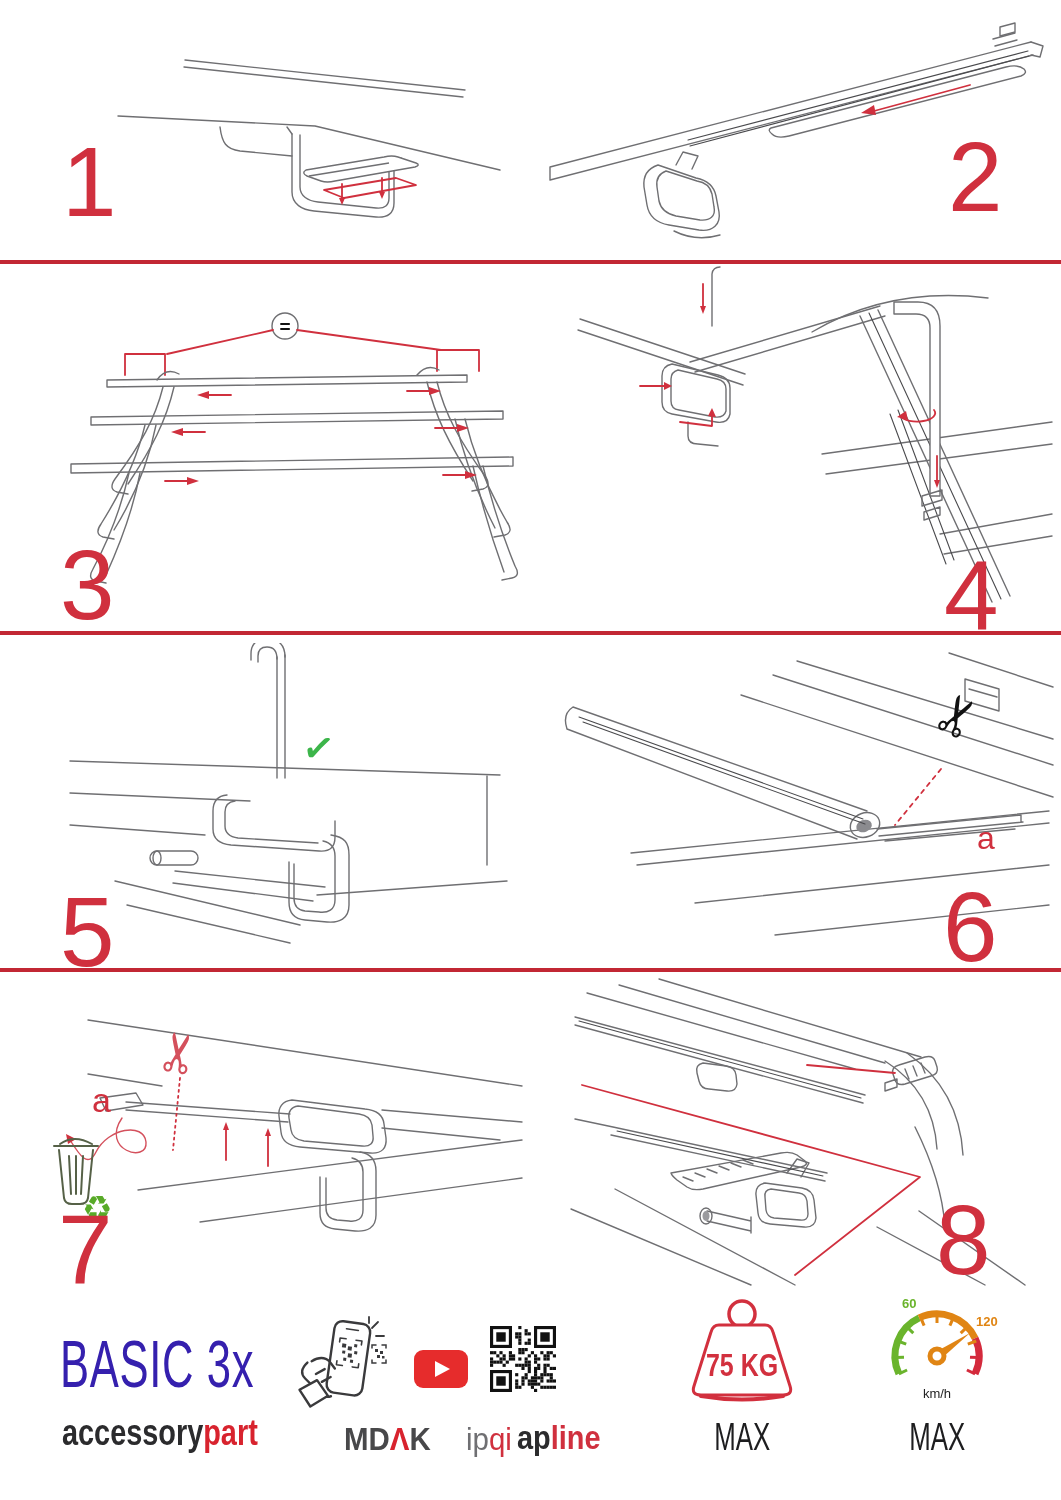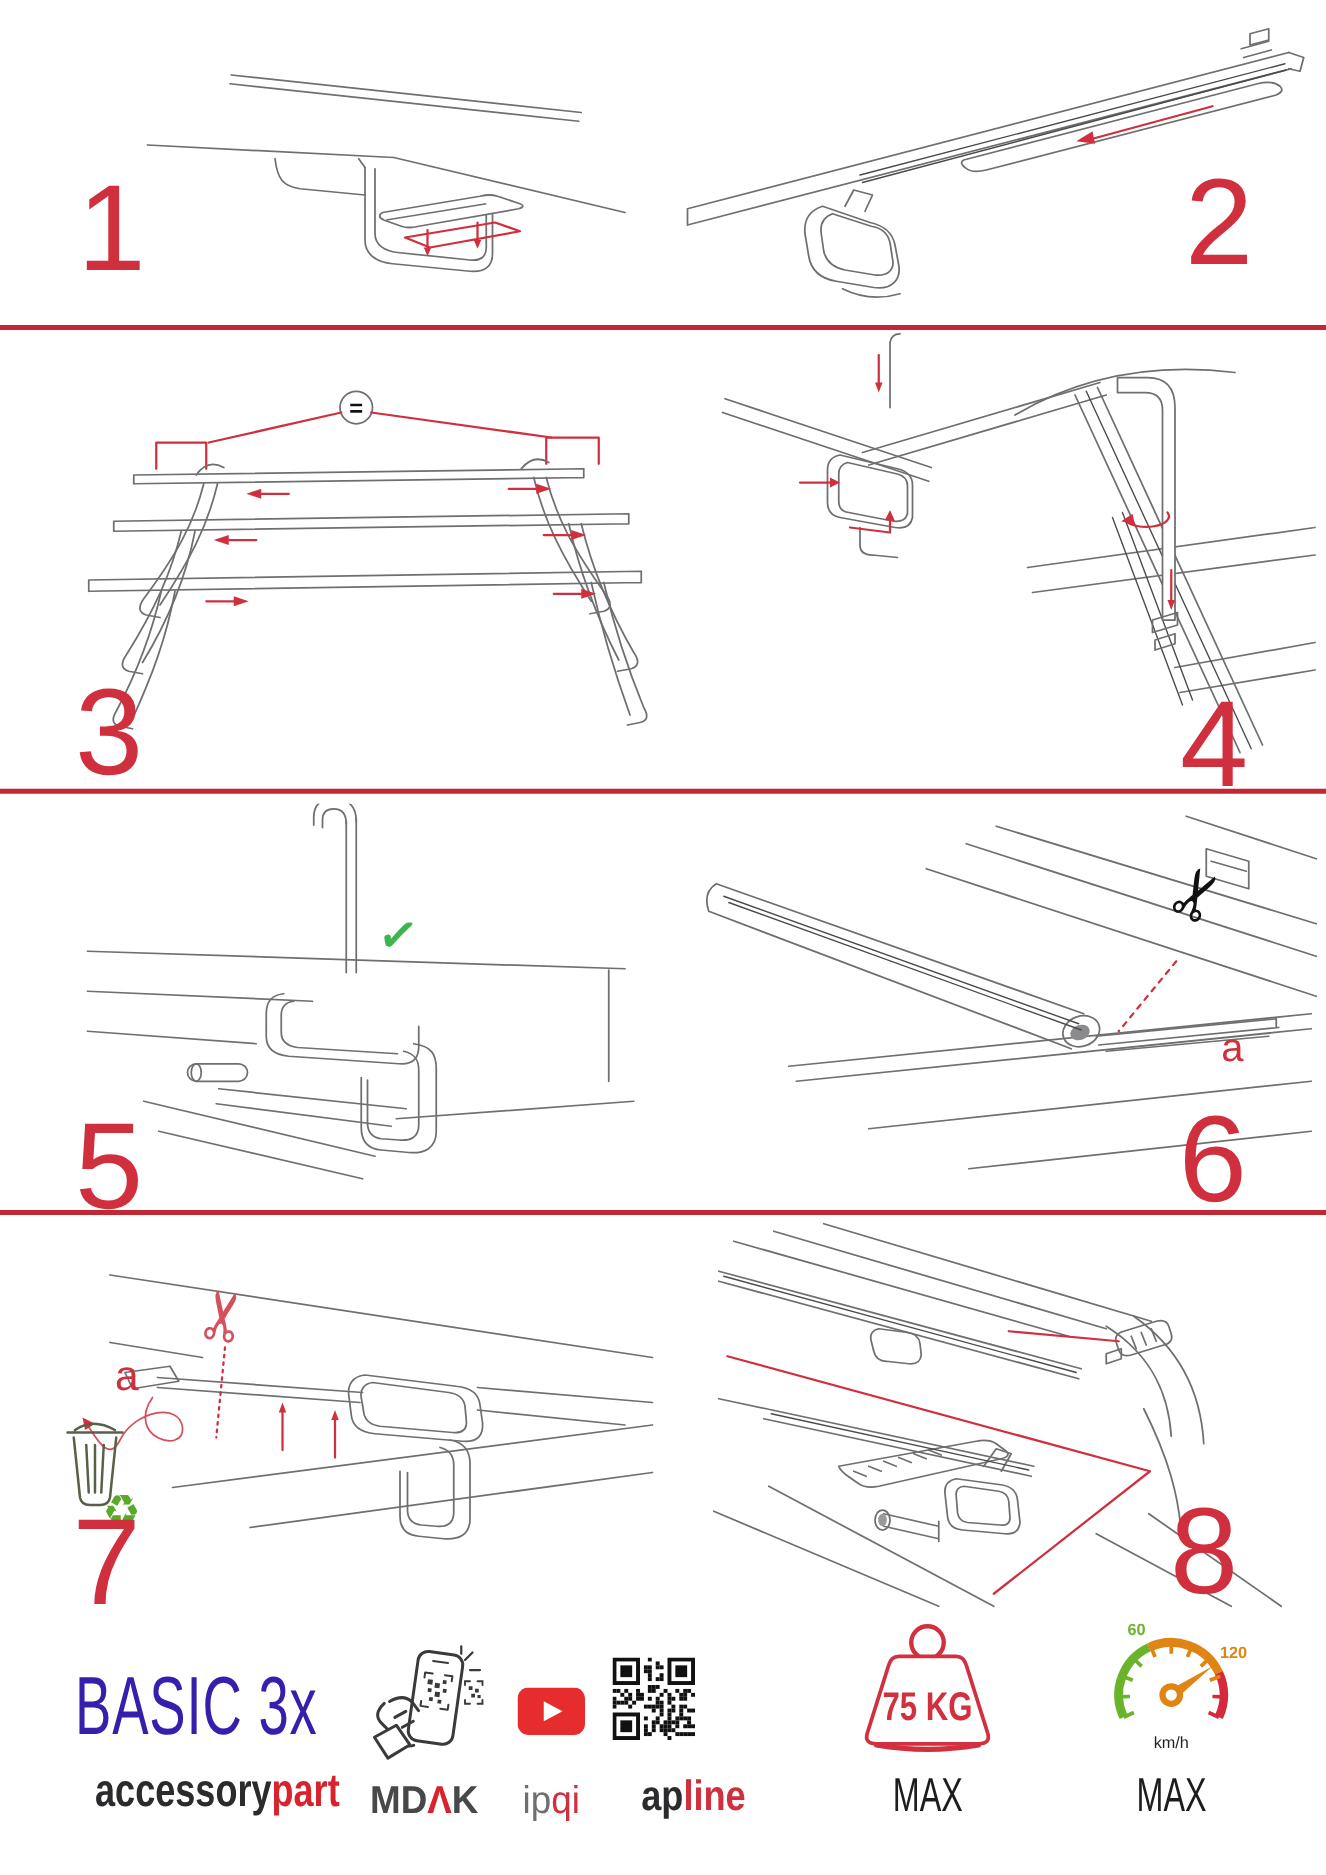--- a/index.html
+++ b/index.html
@@ -14,22 +14,22 @@
   .artd{stroke:#4a4a4d;fill:none;stroke-width:1.1;stroke-linecap:round;}
   .artw{stroke:#6f6f72;fill:#ffffff;stroke-width:1.4;stroke-linejoin:round;}
   .red{stroke:#d0303e;fill:none;stroke-width:1.8;stroke-linecap:round;stroke-linejoin:round;}
   .redf{fill:#d0303e;stroke:none;}
   svg text{font-family:"Liberation Sans",sans-serif;}
   .footer{position:absolute;left:0;top:1290px;width:1061px;height:210px;}
   .footer>*{position:absolute;}
   .cond{display:inline-block;transform-origin:left top;white-space:nowrap;}
   .condc{display:inline-block;transform-origin:center top;white-space:nowrap;}
   .brand-title{left:60px;top:36px;font-size:66px;font-weight:400;color:#3520ae;letter-spacing:1px;}
-  .brand-sub{left:76px;top:122px;font-size:37px;font-weight:bold;}
-  .logo-txt{font-size:31px;font-weight:bold;color:#48484a;}
+  .brand-sub{left:62px;top:122px;font-size:37px;font-weight:bold;}
+  .logo-txt{font-size:31px;font-weight:bold;color:#48484a;margin-left:48px;}
   .maxlbl{font-size:38px;font-weight:500;color:#1d1d1f;text-align:center;}
 </style>
 </head>
 <body>
 
 <div class="page">
 
   <section class="panel" style="left:0;top:0;width:530px;height:258px">
     <svg style="left:110px;top:18px" width="410" height="235" viewBox="0 0 410 235">
       <g class="art">
@@ -439,21 +439,21 @@
           <rect x="27" y="57" width="3" height="3"></rect>
           <rect x="39" y="57" width="3" height="3"></rect>
           <rect x="48" y="57" width="3" height="3"></rect>
           <rect x="51" y="57" width="3" height="3"></rect>
           <rect x="54" y="57" width="3" height="3"></rect>
           <rect x="57" y="57" width="3" height="3"></rect>
           <rect x="60" y="57" width="3" height="3"></rect>
           <rect x="42" y="60" width="3" height="3"></rect>
         </g>
     </svg>
-    <div class="logo-txt" style="left:513px;top:128px;font-size:34px">
+    <div class="logo-txt" style="left:469px;top:128px;font-size:34px">
       <span class="cond" style="transform:scaleX(0.85)">
         <span style="color:#2b2b2d">ap</span><span style="color:#d0303e">line</span>
       </span>
     </div>
 
     <svg style="left:672px;top:2px" width="140" height="120" viewBox="0 0 140 120">
       <circle cx="70" cy="22" r="13" fill="#fff" stroke="#d2303e" stroke-width="3.5"></circle>
       <path d="M47 33 q-6 0 -8 7 l-17 54 q-3 9 7 9 h82 q10 0 7 -9 l-17 -54 q-2 -7 -8 -7 z" fill="#fff" stroke="#d2303e" stroke-width="3" stroke-linejoin="round"></path>
       <path d="M29 104 q41 7 82 0" fill="none" stroke="#d2303e" stroke-width="4" stroke-linecap="round"></path>
       <text transform="translate(70 84) scale(0.78 1)" text-anchor="middle" font-size="32" font-weight="bold" fill="#d2303e">75 KG</text>

